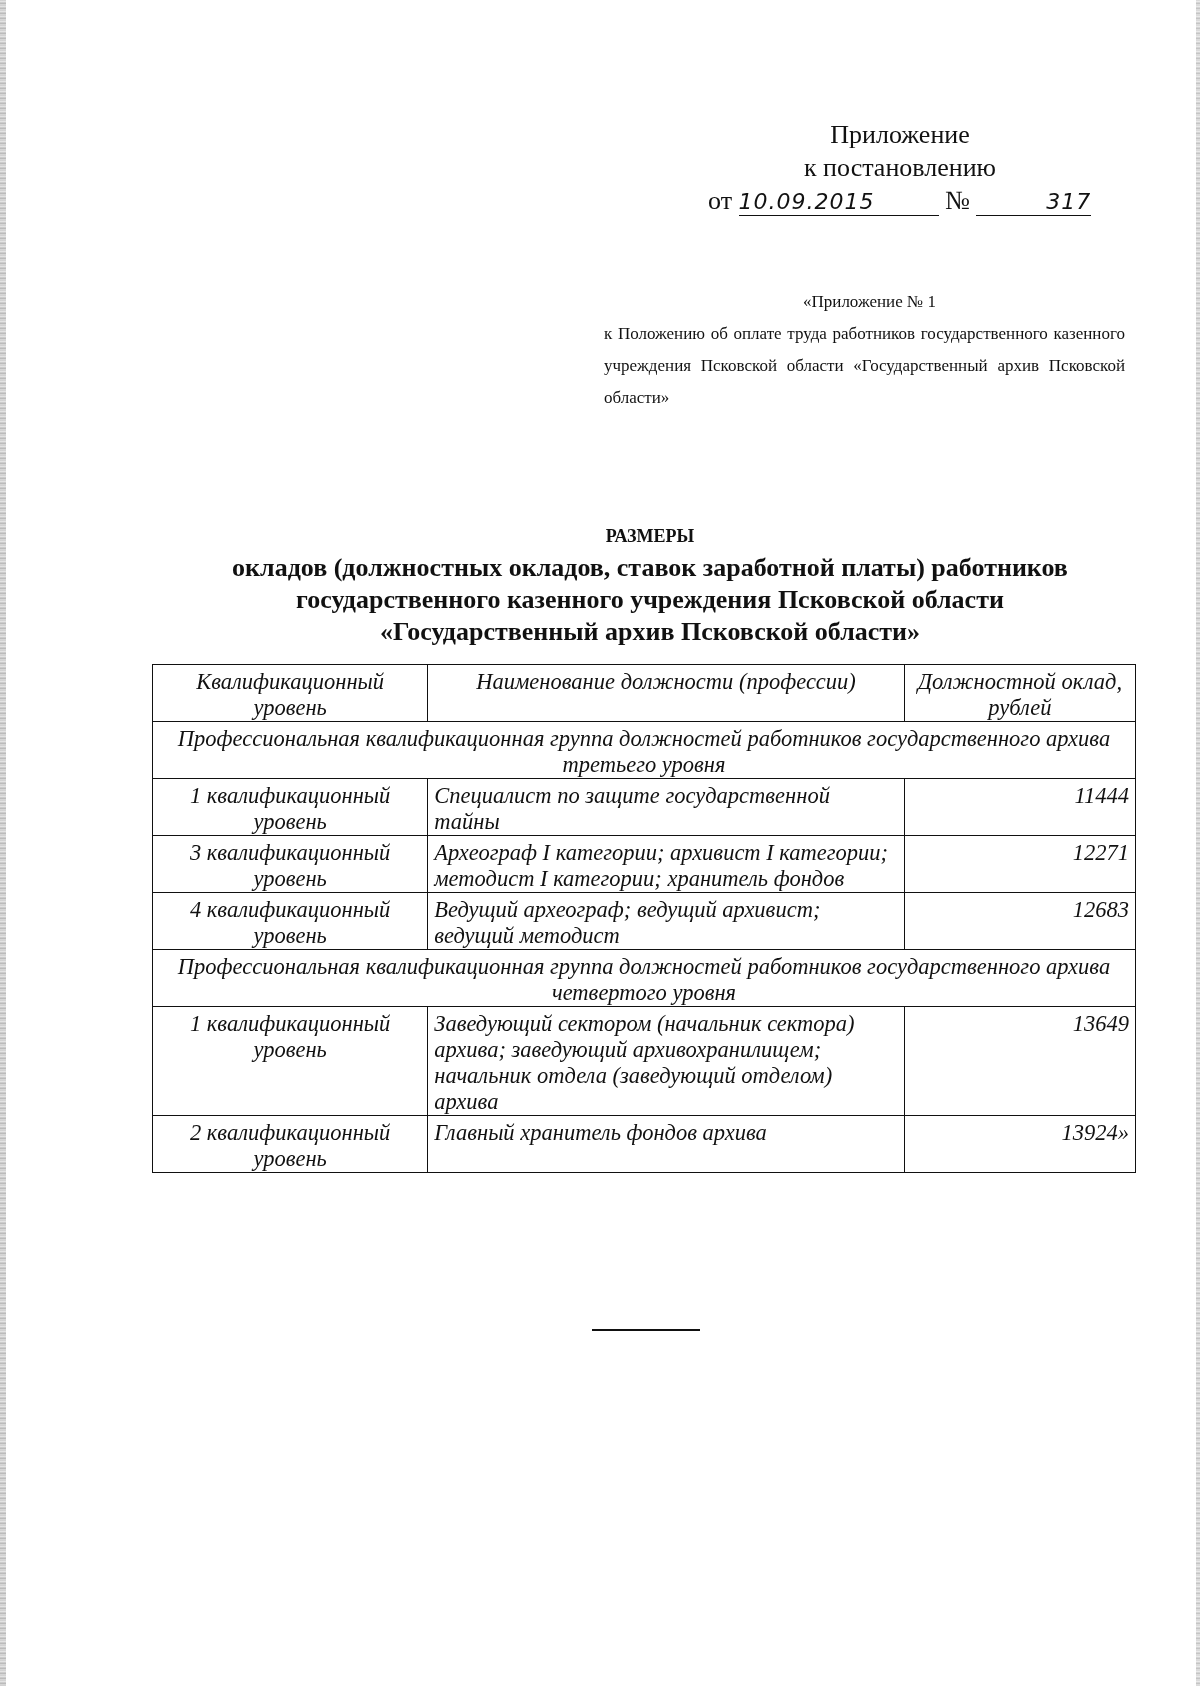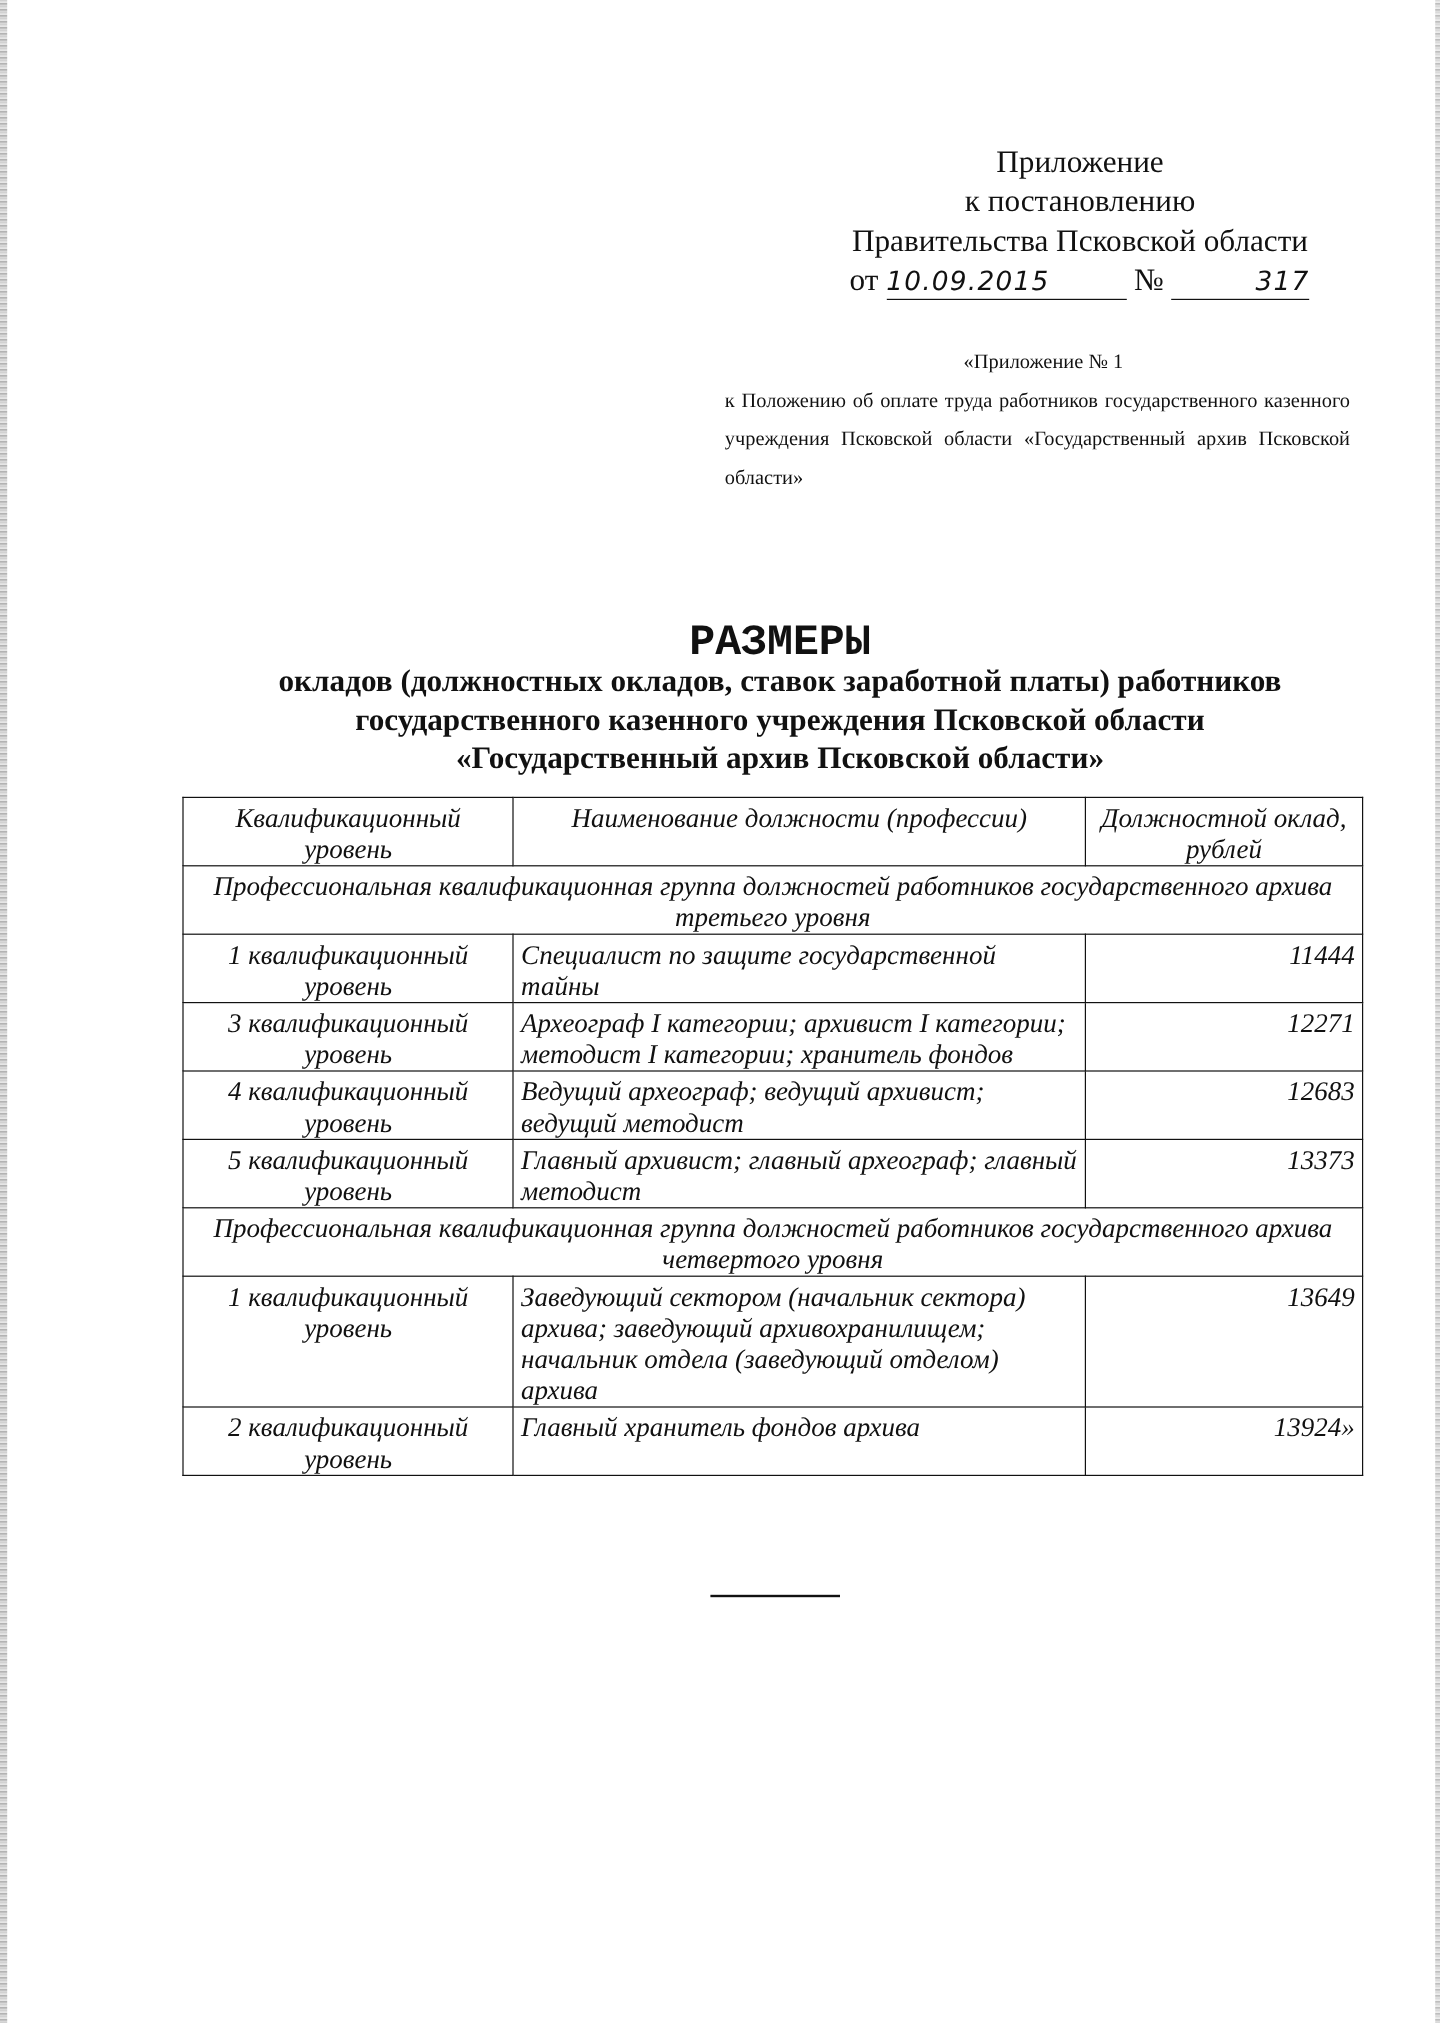--- a/index.html
+++ b/index.html
@@ -36,21 +36,21 @@
       font-size: 17px; line-height: 32px;
     }
     .annex .title { text-align: center; padding-left: 10px; }
     .annex .body { text-align: justify; text-align-last: left; }
 
     .heading {
       position: absolute; left: 150px; top: 520px; width: 1000px;
       text-align: center; font-weight: bold; font-size: 26px; line-height: 32px;
       font-family: "Liberation Serif", serif;
     }
-    .heading .main { font-size: 36px; font-family: Liberation Mono, monospace; }
+    .heading .main { font-size: 18px; }
 
     table.salaries {
       position: absolute; left: 152px; top: 664px; width: 984px;
       border-collapse: collapse; font-size: 22.5px; line-height: 26px; font-style: italic;
     }
     table.salaries td, table.salaries th {
       border: 1.5px solid #111; vertical-align: top; padding: 4px 6px 0 6px;
       font-weight: normal;
     }
     th.c1, td.c1 { width: 264px; text-align: center; }
@@ -68,21 +68,20 @@
   </style>
 </head>
 <body>
 
 <div class="scan-edge-left"></div>
 <div class="scan-edge-right"></div>
 
 <div class="approval">
   <span class="line">Приложение</span>
   <span class="line">к постановлению</span>
-  <span class="line">Правительства Псковской области</span>
   <span class="line num-line">
     <span>от</span>
     <span class="hand date">10.09.2015</span>
     <span>№</span>
     <span class="hand no">317</span>
   </span>
 </div>
 
 <div class="annex">
   <div class="title">«Приложение № 1</div>
@@ -115,25 +114,20 @@
     <td class="c1">3 квалификационный уровень</td>
     <td class="c2">Археограф I категории; архивист I категории; методист I категории; хранитель фондов</td>
     <td class="c3">12271</td>
   </tr>
   <tr>
     <td class="c1">4 квалификационный уровень</td>
     <td class="c2">Ведущий археограф; ведущий архивист; ведущий методист</td>
     <td class="c3">12683</td>
   </tr>
   <tr>
-    <td class="c1">5 квалификационный уровень</td>
-    <td class="c2">Главный архивист; главный археограф; главный методист</td>
-    <td class="c3">13373</td>
-  </tr>
-  <tr>
     <td class="group" colspan="3">Профессиональная квалификационная группа должностей работников государственного архива четвертого уровня</td>
   </tr>
   <tr>
     <td class="c1">1 квалификационный уровень</td>
     <td class="c2">Заведующий сектором (начальник сектора) архива; заведующий архивохранилищем; начальник отдела (заведующий отделом) архива</td>
     <td class="c3">13649</td>
   </tr>
   <tr>
     <td class="c1">2 квалификационный уровень</td>
     <td class="c2">Главный хранитель фондов архива</td>

